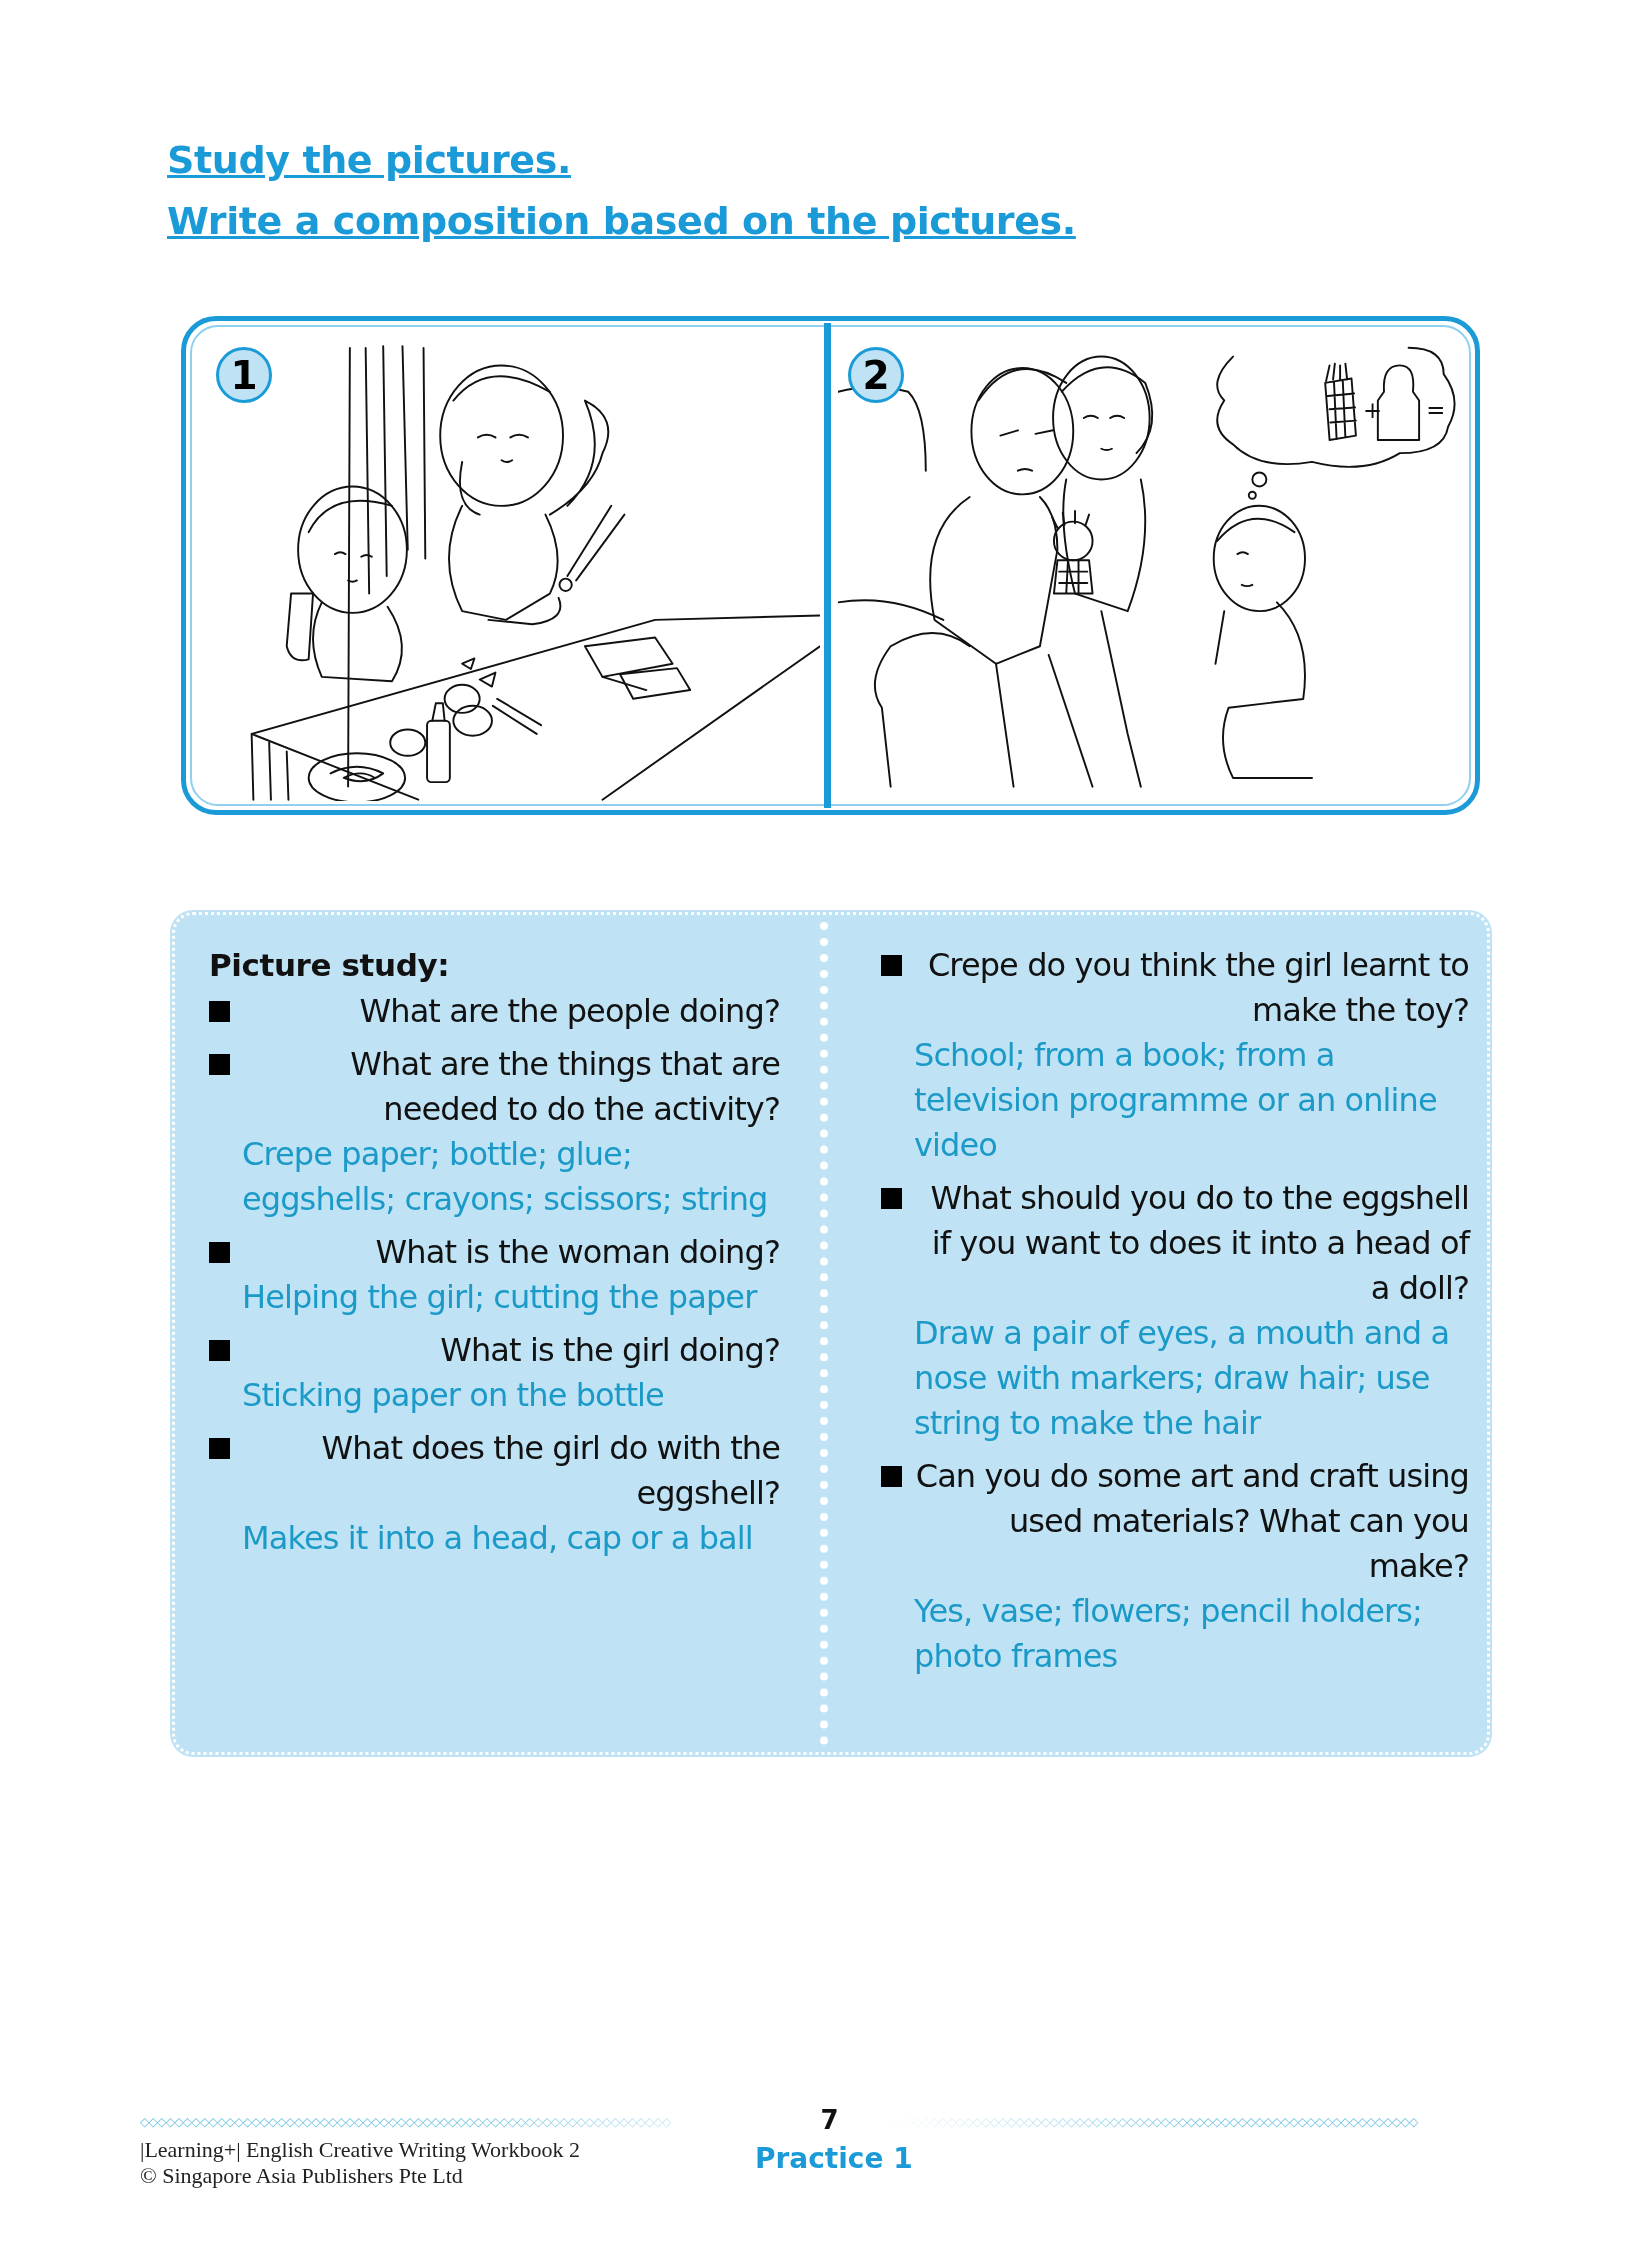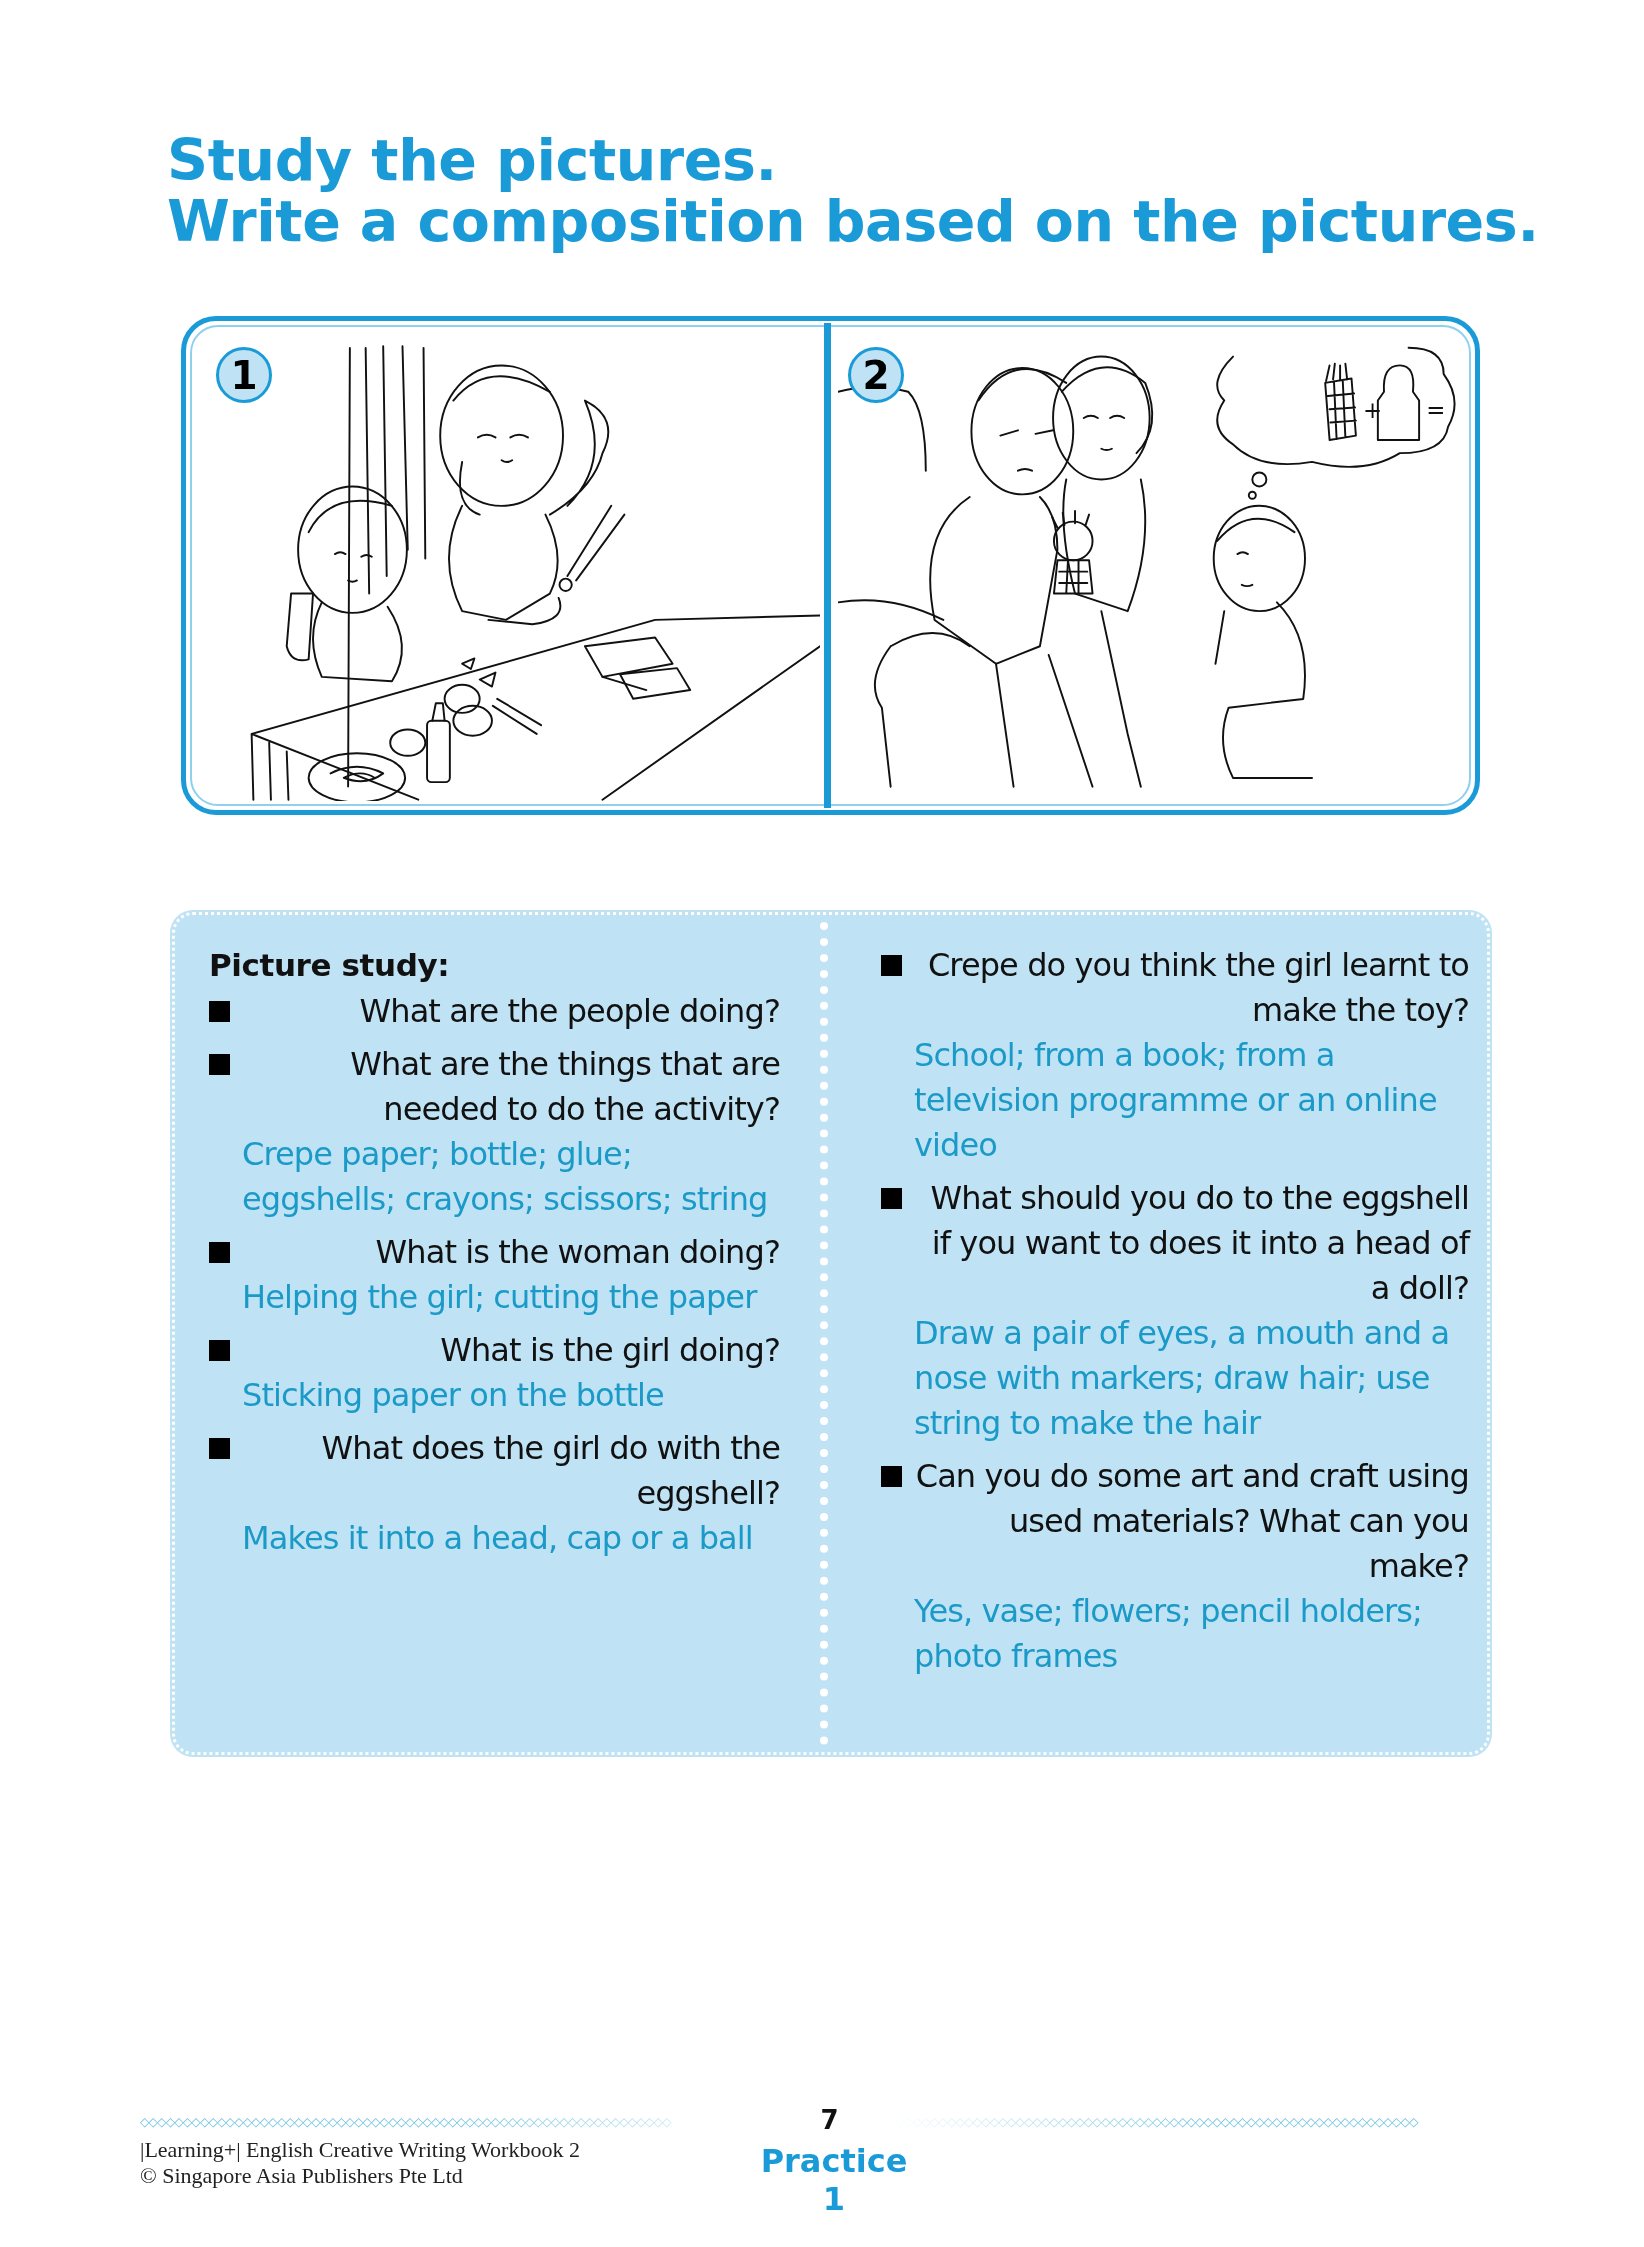--- a/index.html
+++ b/index.html
@@ -1,21 +1,21 @@
 <!DOCTYPE html>
 <html style="font-size:14px"><head>
   <meta charset="utf-8">
   <style>
     html, body { margin: 0; padding: 0; background: #ffffff; }
     body { width: 1644px; height: 2247px; position: relative; overflow: hidden;
            font-family: "DejaVu Sans", "Liberation Sans", sans-serif; }
 
     .instructions { position: absolute; left: 167px; top: 130px; color: #1a9bd7;
                     font-family: "DejaVu Sans", sans-serif; font-weight: bold;
-                    font-size: 57px; line-height: 61px; letter-spacing: -0.4px; }
+                    font-size: 38px; line-height: 61px; letter-spacing: -0.4px; text-decoration: underline; }
     .instructions div { white-space: nowrap; }
 
     
     .pic-frame { position: absolute; left: 181px; top: 316px; width: 1299px; height: 499px; }
     .pic-frame .outer { position: absolute; inset: 0; border: 5.3px solid #1a9bd7;
                         border-radius: 35px; background: #ffffff; box-sizing: border-box; }
     .pic-frame .inner { position: absolute; left: 8.8px; top: 8.8px; right: 8.8px; bottom: 8.8px;
                         border: 2.6px solid #8fd0ef; border-radius: 28px; box-sizing: border-box; }
     .pic-frame .divider { position: absolute; left: 643px; top: 7px; width: 7px; bottom: 7px;
                           background: #1a9bd7; }
@@ -54,22 +54,22 @@
                   color: #6cc0e0; font-size: 12.3px; line-height: 12.3px; letter-spacing: -0.9px;
                   white-space: nowrap; font-family: "DejaVu Sans", sans-serif; }
     .footer-dec.left { left: 140px; width: 654px;
                        -webkit-mask-image: linear-gradient(to right, #000 50%, transparent);
                        mask-image: linear-gradient(to right, #000 50%, transparent); }
     .footer-dec.right { left: 887px; width: 628px;
                         -webkit-mask-image: linear-gradient(to left, #000 50%, transparent);
                         mask-image: linear-gradient(to left, #000 50%, transparent); }
     .page-num { position: absolute; left: 812px; top: 2105px; width: 35px; text-align: center;
                 font-family: "DejaVu Sans", sans-serif; font-weight: bold; font-size: 26px; color: #111; }
-    .practice { position: absolute; left: 755px; top: 2142px; width: 158px; text-align: center;
-                font-family: "DejaVu Sans", sans-serif; font-weight: bold; font-size: 32px; color: #1a9bd7; }
+    .practice { position: absolute; left: 755px; top: 2142px; width: 158px; 
+                font-family: "DejaVu Sans", sans-serif; font-weight: bold; font-size: 28px; color: #1a9bd7; }
     .credits { position: absolute; left: 140px; top: 2137px; font-family: Liberation Serif, serif;
                font-size: 22px; line-height: 26px; color: #222; }
   </style>
 </head>
 <body>
 
 <div class="instructions">
   <div>Study the pictures.</div>
   <div>Write a composition based on the pictures.</div>
 </div>

